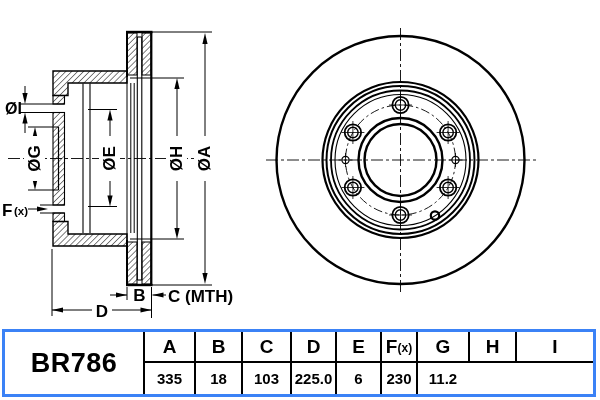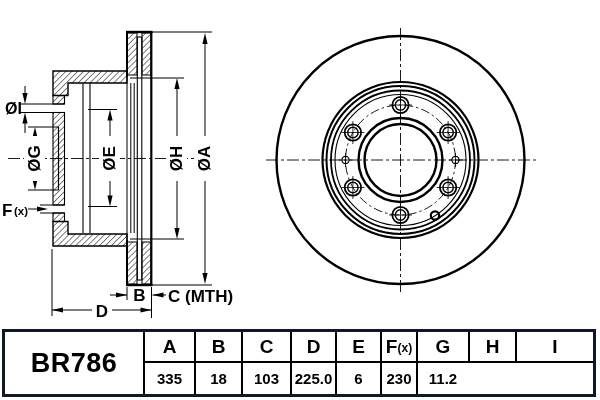--- a/index.html
+++ b/index.html
@@ -2,21 +2,21 @@
 <html><head>
 <meta charset="utf-8">
 <style>
   html,body{margin:0;padding:0;background:#fff;}
   #stage{position:relative;width:600px;height:400px;background:#ffffff;overflow:hidden;
          font-family:"Liberation Sans","DejaVu Sans",sans-serif;}
   #drawing{position:absolute;left:0;top:0;}
   .dim-text{font-family:"Liberation Sans","DejaVu Sans",sans-serif;font-weight:bold;fill:#000;}
   
   .spec-table{position:absolute;left:2px;top:329px;width:594px;height:68px;
-      box-sizing:border-box;border:3px solid #0f172a;background:#fff;
+      box-sizing:border-box;border:3px solid #3b82f6;background:#fff;
       display:grid;grid-template-columns:138px 51px 47px 49px 45px 45px 36px 52px 47px 1fr;
       grid-template-rows:31px 1fr;}
   .spec-table .cell{display:flex;align-items:center;justify-content:center;
       box-sizing:border-box;color:#000;}
   .code-cell{grid-row:1/3;grid-column:1;font-size:27px;font-weight:bold;letter-spacing:0.5px;}
   .head{border-left:2px solid #000;border-bottom:2px solid #000;font-size:19px;font-weight:bold;}
   .val{border-left:2px solid #000;font-size:15px;font-weight:bold;}
   .head .sub{font-size:12px;font-weight:bold;align-self:center;margin-top:2px;}
 </style>
 </head>

